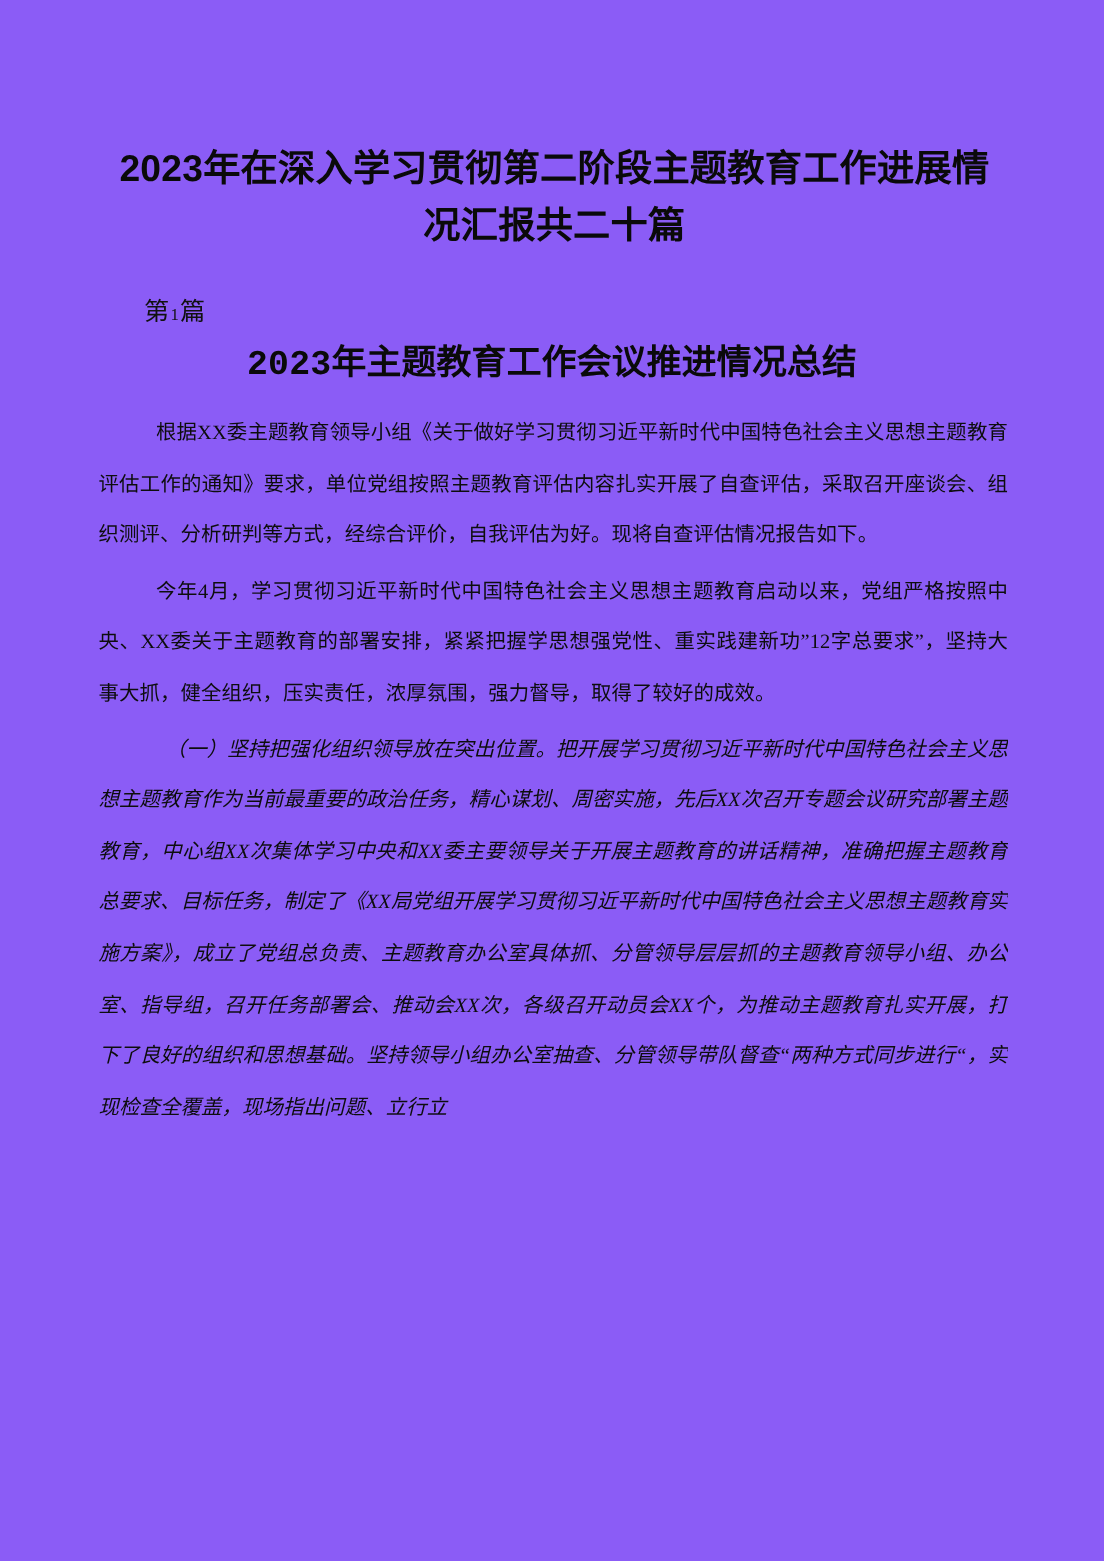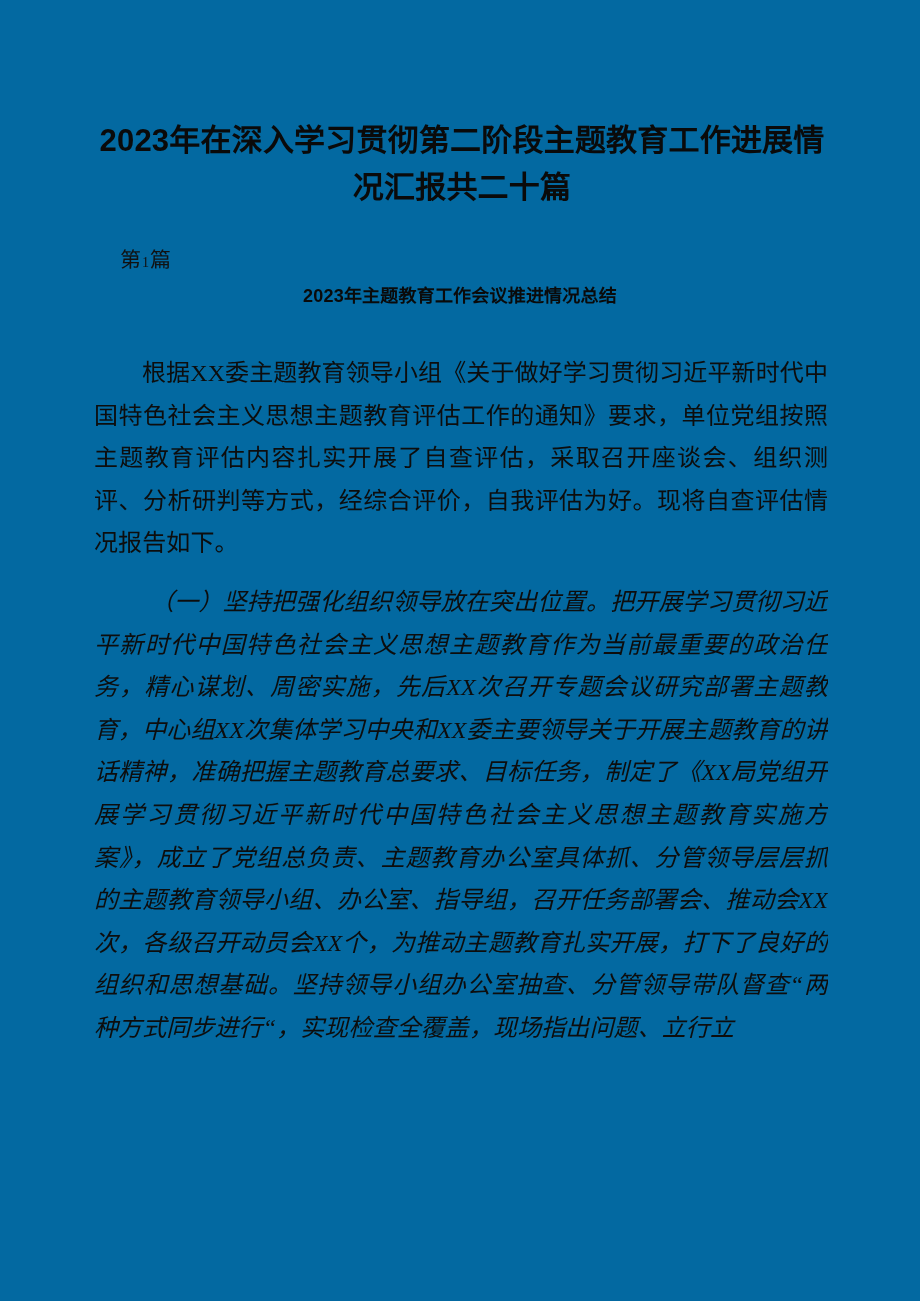--- a/index.html
+++ b/index.html
@@ -15,21 +15,21 @@
     overflow: hidden;
     font-family: "Liberation Serif", "DejaVu Serif", serif;
     color: #000000;
     -webkit-font-smoothing: antialiased;
   }
 
   .page {
     position: relative;
     width: 920px;
     height: 1301px;
-    background: #0369a1;
+    background: #8b5cf6;
     box-sizing: border-box;
   }
 
   
   .doc-title {
     position: absolute;
     top: 96px;
     left: 86px;
     width: 752px;
     font-family: "Liberation Sans", "DejaVu Sans", sans-serif;
@@ -58,46 +58,46 @@
     vertical-align: baseline;
     padding: 0 1px;
   }
 
   
   .sub-title {
     position: absolute;
     top: 262px;
     left: 78px;
     width: 764px;
-    font-family: Liberation Sans, sans-serif;
+    font-family: Liberation Mono, monospace;
     font-weight: bold;
-    font-size: 18px;
+    font-size: 29px;
     line-height: 38px;
     text-align: center;
     letter-spacing: 0.2px;
     color: #0a0a0a;
   }
 
   
   .body-block {
     position: absolute;
     top: 336px;
     left: 78px;
     width: 766px;
   }
 
   .para {
     font-family: "Liberation Serif", "DejaVu Serif", serif;
-    font-size: 24px;
+    font-size: 17px;
     line-height: 42.6px;
     text-align: justify;
     text-align-last: left;
     text-justify: inter-character;
     color: #0d0d0d;
-    margin: 16px;
+    margin: 4px;
     word-break: break-all;
     letter-spacing: 0.1px;
   }
 
   .para.indent-2 { text-indent: 48px; }
   .para.indent-1 { text-indent: 26px; }
   .para.indent-2h { text-indent: 56px; font-style: italic; }
 
   
   .para.tail {
@@ -116,18 +116,19 @@
     <span>第</span><span class="num">1</span><span>篇</span>
   </div>
 
   <h2 class="sub-title">2023年主题教育工作会议推进情况总结</h2>
 
   <div class="body-block">
 
     <p class="para indent-2">根据XX委主题教育领导小组《关于做好学习贯彻习近平新时代中国特色社会主义思想主题教育评估工作的通知》要求，单位党组按照主题教育评估内容扎实开展了自查评估，采取召开座谈会、组织测评、分析研判等方式，经综合评价，自我评估为好。现将自查评估情况报告如下。</p>
 
 
+    <p class="para indent-2">今年4月，学习贯彻习近平新时代中国特色社会主义思想主题教育启动以来，党组严格按照中央、XX委关于主题教育的部署安排，紧紧把握学思想强党性、重实践建新功”12字总要求”，坚持大事大抓，健全组织，压实责任，浓厚氛围，强力督导，取得了较好的成效。</p>
 
     <p class="para indent-2h tail" style="max-height: 581.656px;">（一）坚持把强化组织领导放在突出位置。把开展学习贯彻习近平新时代中国特色社会主义思想主题教育作为当前最重要的政治任务，精心谋划、周密实施，先后XX次召开专题会议研究部署主题教育，中心组XX次集体学习中央和XX委主要领导关于开展主题教育的讲话精神，准确把握主题教育总要求、目标任务，制定了《XX局党组开展学习贯彻习近平新时代中国特色社会主义思想主题教育实施方案》，成立了党组总负责、主题教育办公室具体抓、分管领导层层抓的主题教育领导小组、办公室、指导组，召开任务部署会、推动会XX次，各级召开动员会XX个，为推动主题教育扎实开展，打下了良好的组织和思想基础。坚持领导小组办公室抽查、分管领导带队督查“两种方式同步进行“，实现检查全覆盖，现场指出问题、立行立</p>
 
   </div>
 
 </div>
 
 </body></html>

